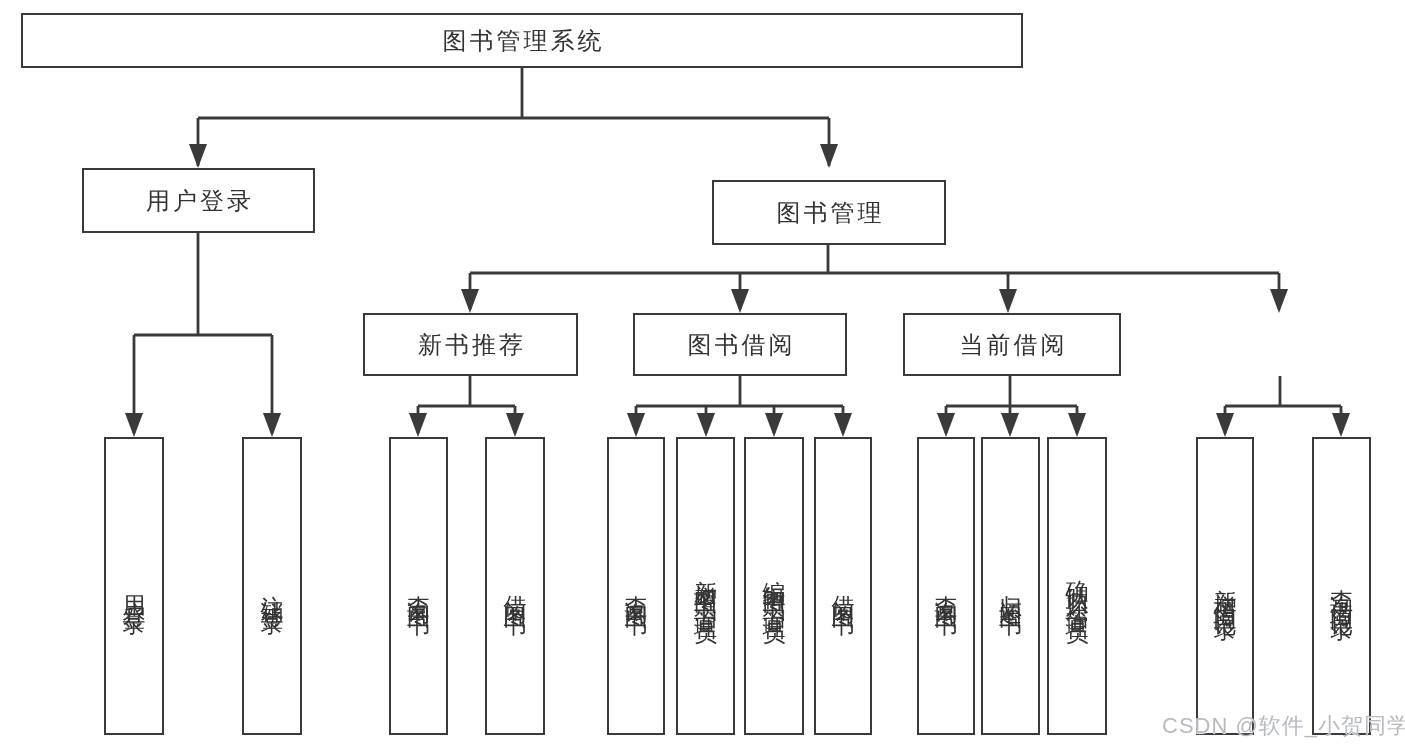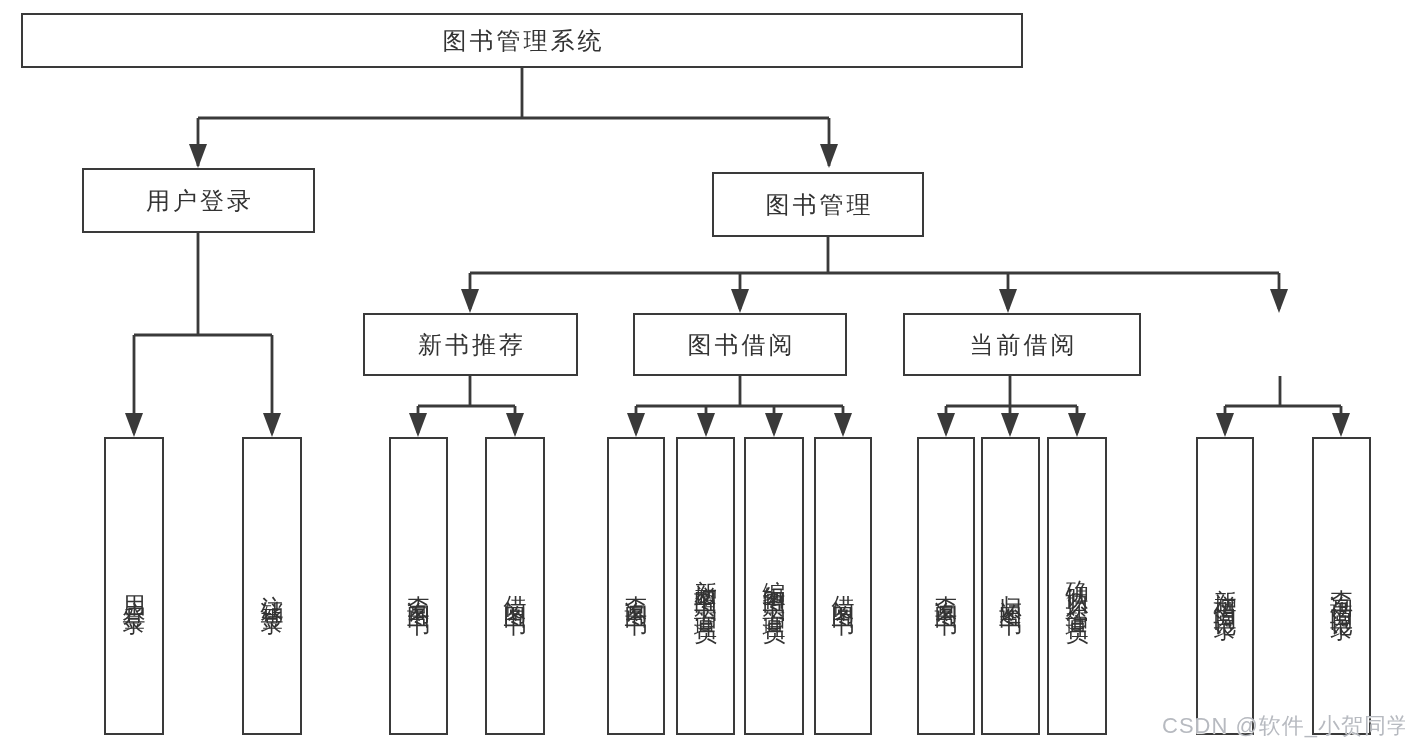--- a/index.html
+++ b/index.html
@@ -114,31 +114,31 @@
     <polygon points="1332,413 1350,413 1341,437"></polygon>
   </svg>
 
   <div class="node h" style="left:21px;top:13px;width:1002px;height:55px">
     <span>图书管理系统</span>
   </div>
 
   <div class="node h" style="left:82px;top:168px;width:233px;height:65px">
     <span>用户登录</span>
   </div>
-  <div class="node h" style="left:712px;top:172px;width:212px;height:65px">
+  <div class="node h" style="left:712px;top:180px;width:234px;height:65px">
     <span>图书管理</span>
   </div>
 
   <div class="node h" style="left:633px;top:313px;width:214px;height:63px">
     <span>图书借阅</span>
   </div>
   <div class="node h" style="left:363px;top:313px;width:215px;height:63px">
     <span>新书推荐</span>
   </div>
-  <div class="node h" style="left:903px;top:313px;width:238px;height:63px">
+  <div class="node h" style="left:903px;top:313px;width:218px;height:63px">
     <span>当前借阅</span>
   </div>
 
   <div class="node vert" style="left:104px;top:437px;width:60px;height:298px">
     <span>用户登录</span>
   </div>
   <div class="node vert" style="left:242px;top:437px;width:60px;height:298px">
     <span>注销登录</span>
   </div>
 

